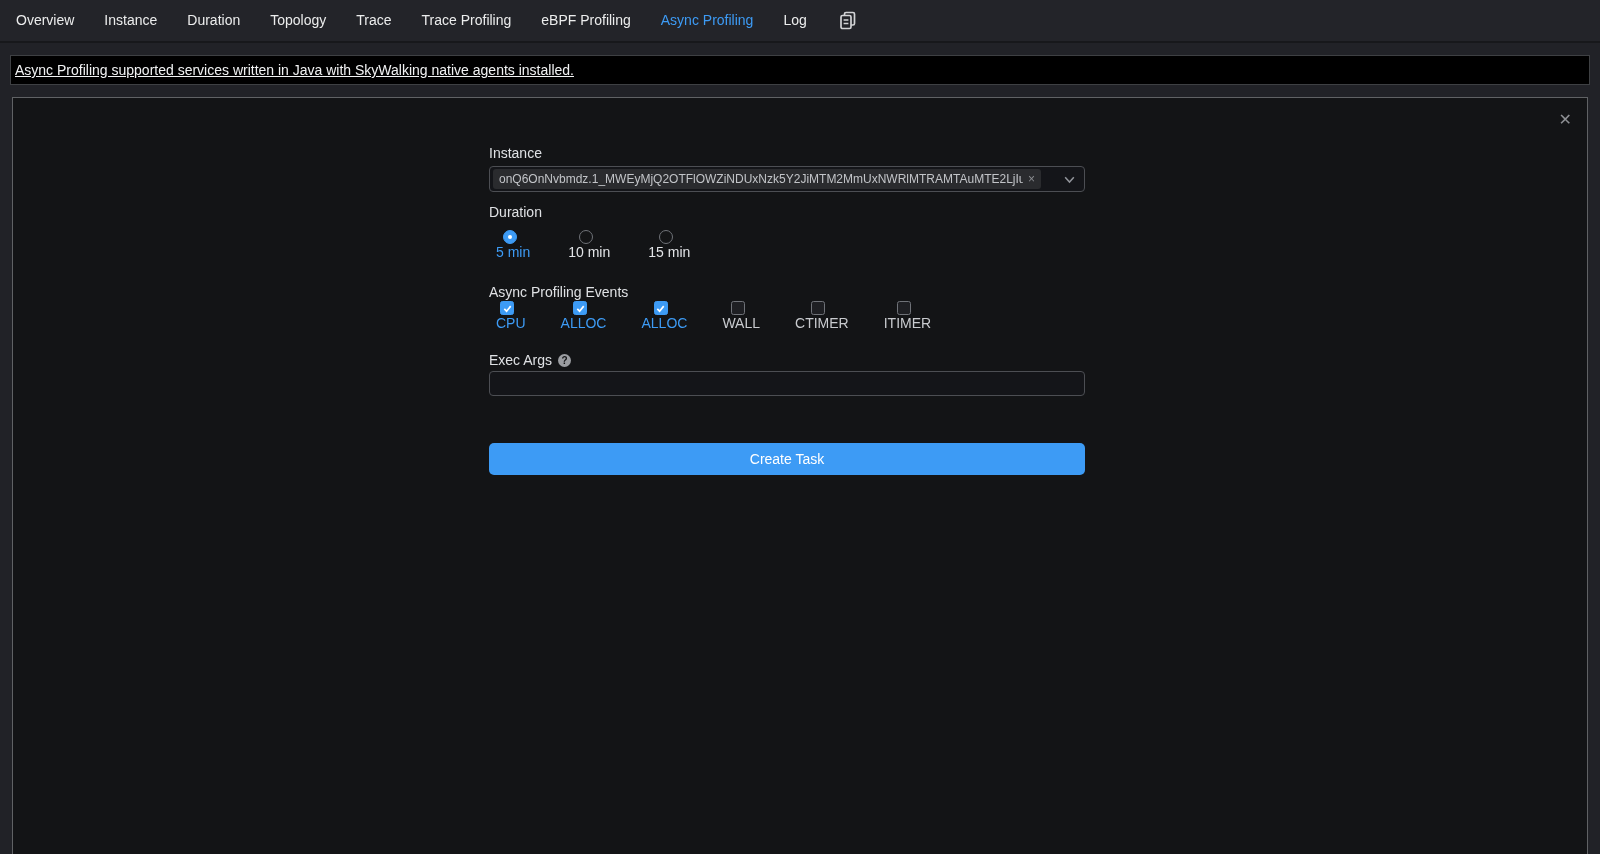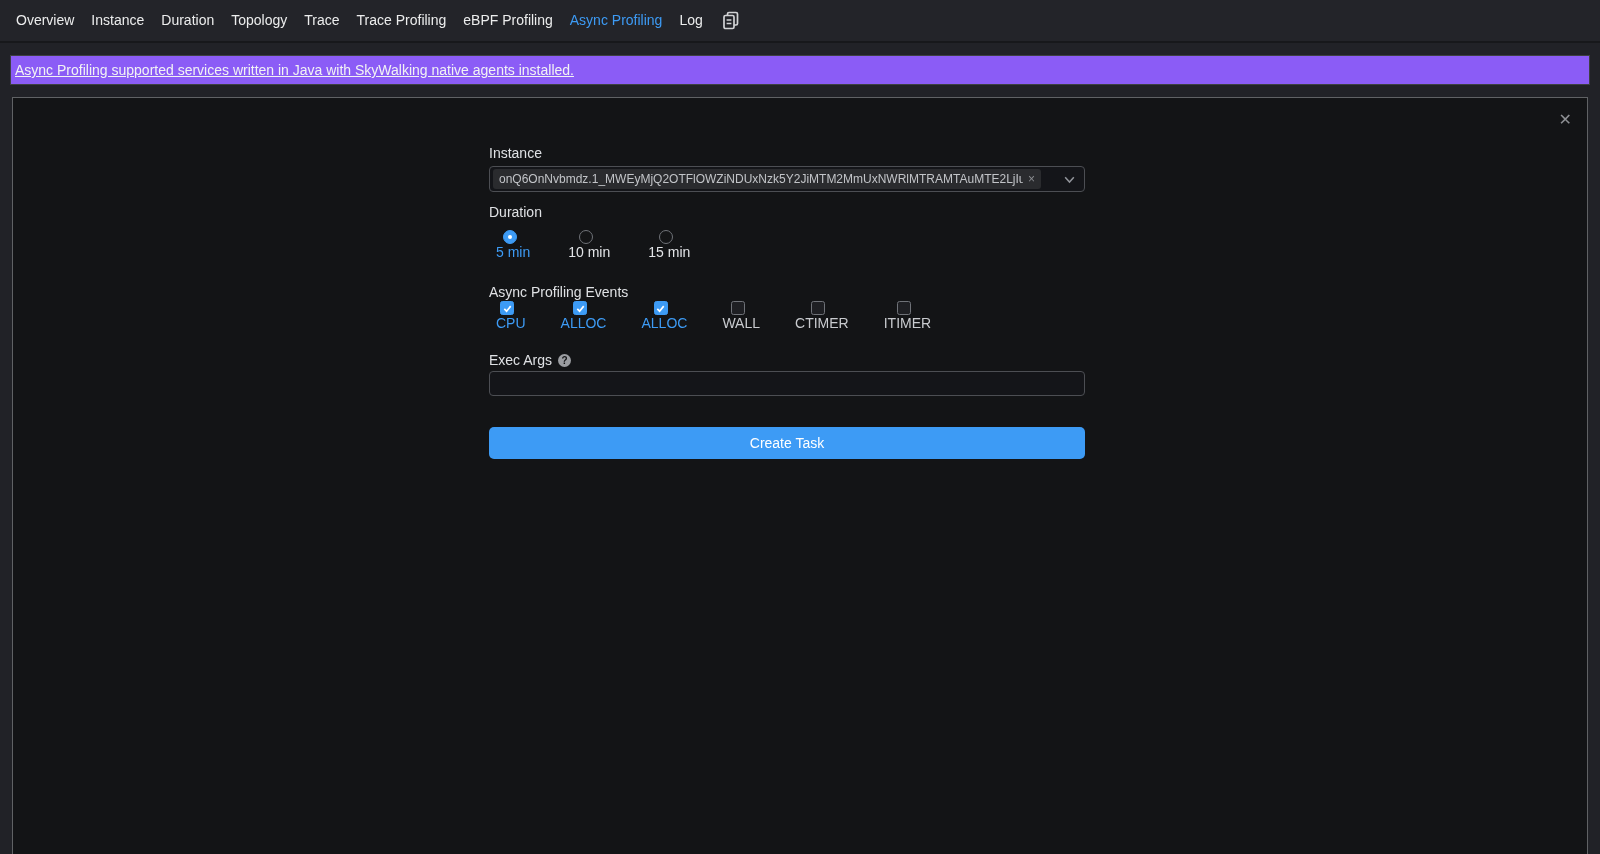--- a/index.html
+++ b/index.html
@@ -10,33 +10,33 @@
     color: #e6e8ea;
     position: relative;
   }
 
   
   .navbar {
     position: absolute; top: 0; left: 0; right: 0; height: 43px;
     background: #232429;
     border-bottom: 2px solid #17181b;
     display: flex; align-items: center;
-    padding-left: 16px; gap: 17px;
+    padding-left: 16px; gap: 30px;
   }
   .tab {
     font-size: 14px; font-weight: 500; color: #eceded;
     cursor: pointer; white-space: nowrap; line-height: 43px;
   }
   .tab.active { color: #3d9bf5; }
   .nav-icon-btn { display: flex; align-items: center; cursor: pointer; margin-left: 2px; }
 
   
   .banner {
     position: absolute; top: 55px; left: 10px; right: 10px; height: 30px;
-    border: 1px solid #3e4043; background: #8b5cf6;
+    border: 1px solid #3e4043; background: #000000;
     display: flex; align-items: center; padding: 0 4px;
   }
   .banner span {
     font-size: 14px; font-weight: 500; color: #f2f3f4;
     text-decoration: underline;
   }
 
   
   .panel {
     position: absolute; top: 97px; left: 12px; right: 12px; bottom: -6px;
@@ -116,21 +116,21 @@
   }
   .text-input {
     margin-top: 2px; width: 100%; height: 25px;
     background: #141519; border: 1px solid #4c4e53; border-radius: 4px;
     color: #dfe1e4; font-size: 13px; padding: 0 8px; outline: none;
     font-family: "Liberation Sans", "DejaVu Sans", sans-serif;
   }
 
   
   .create-btn {
-    margin-top: 31px; width: 100%; height: 32px;
+    margin-top: 47px; width: 100%; height: 32px;
     background: #3d9bf5; border: none; border-radius: 5px;
     color: #ffffff; font-size: 14px; cursor: pointer;
     font-family: "Liberation Sans", "DejaVu Sans", sans-serif;
   }
 
   .mt12 { margin-top: 12px; }
   .mt24 { margin-top: 24px; }
   .mt21 { margin-top: 21px; }
 </style>
 </head>

